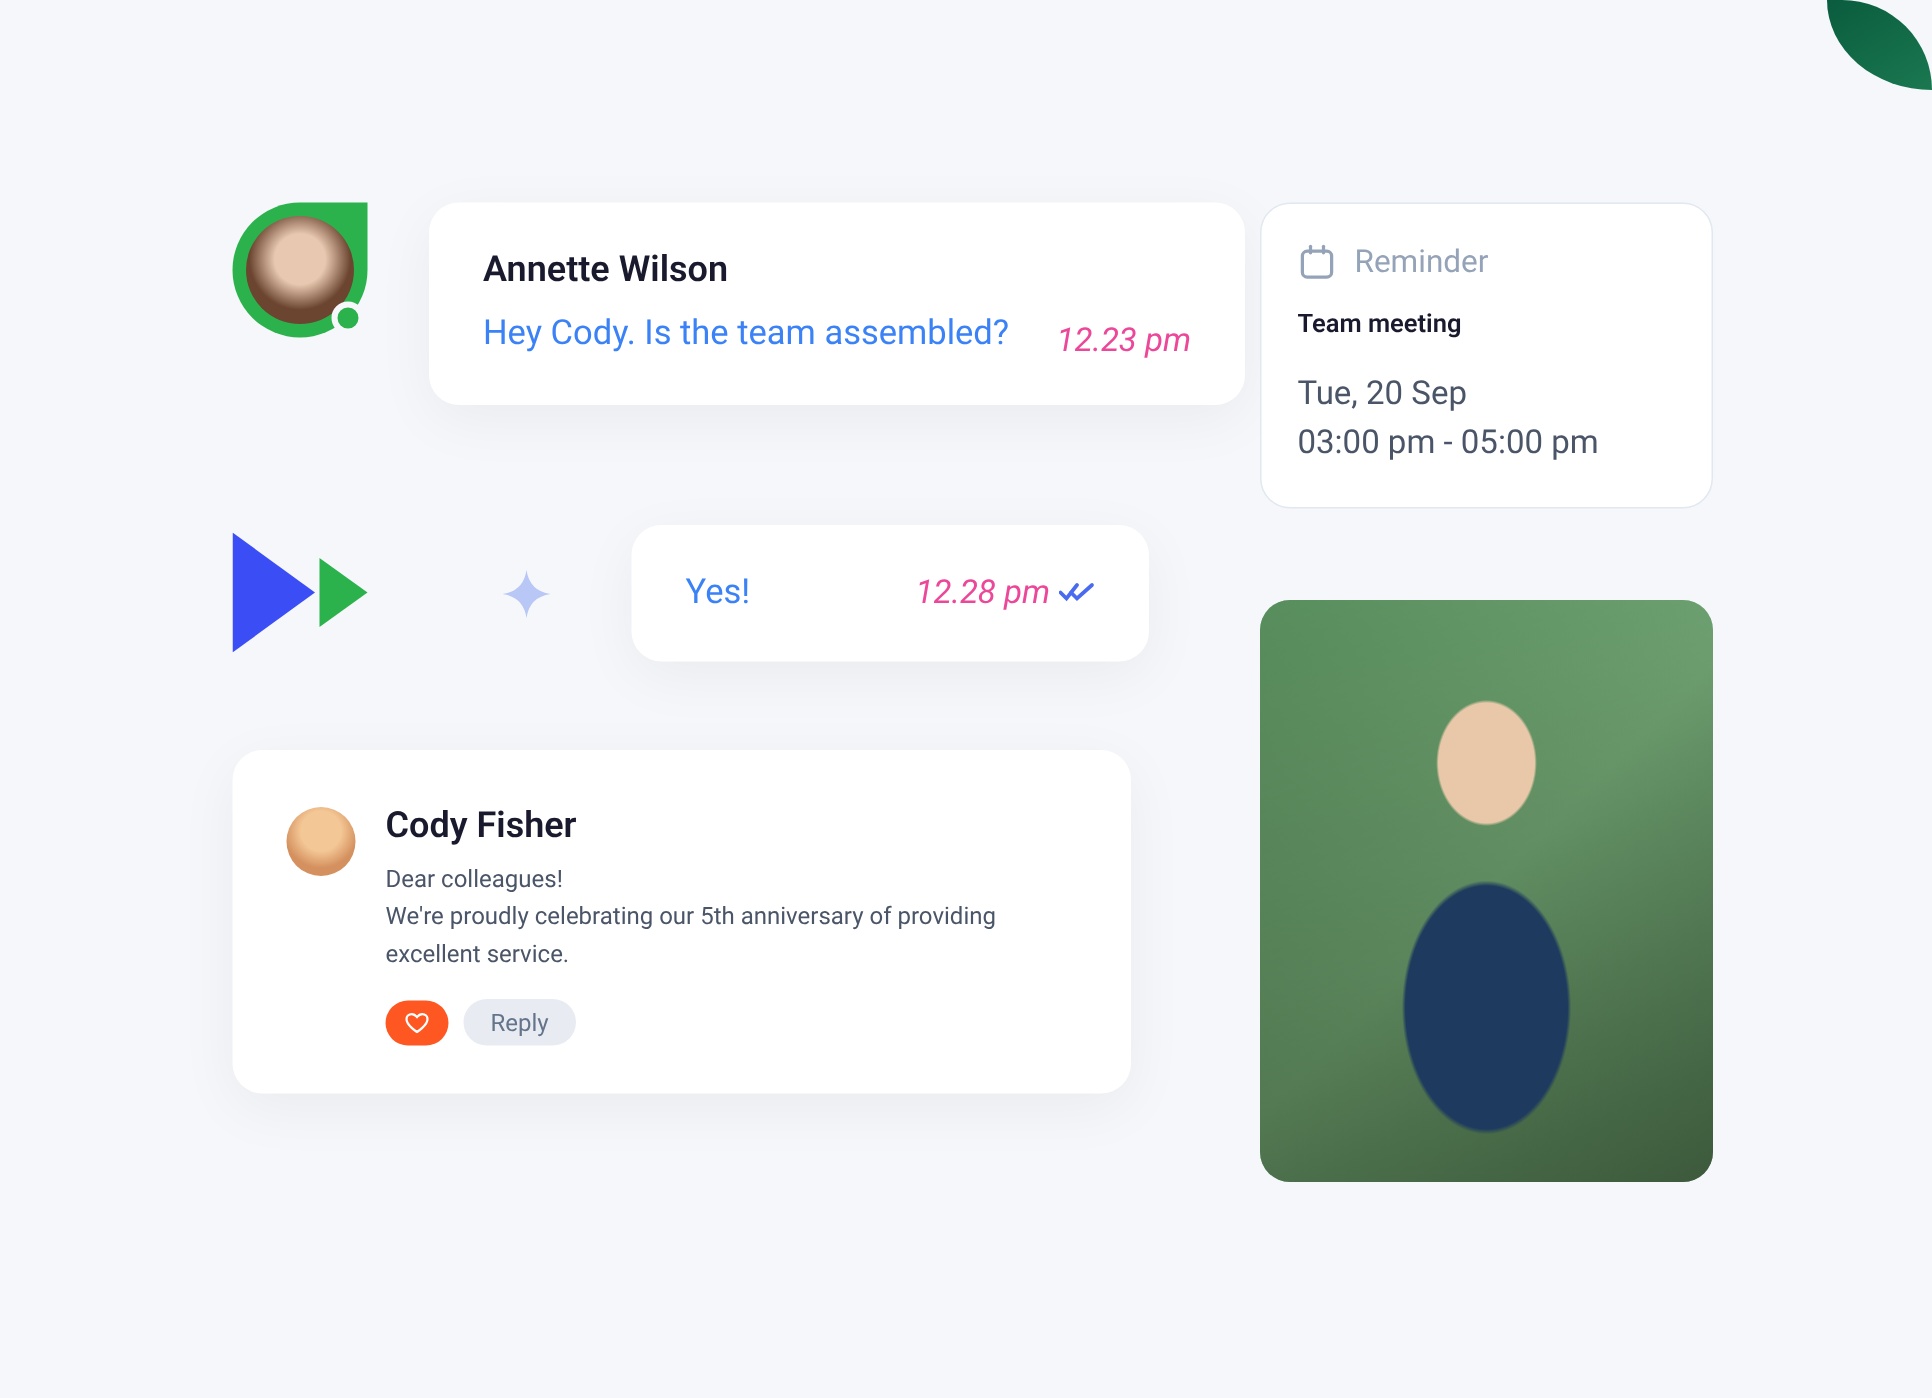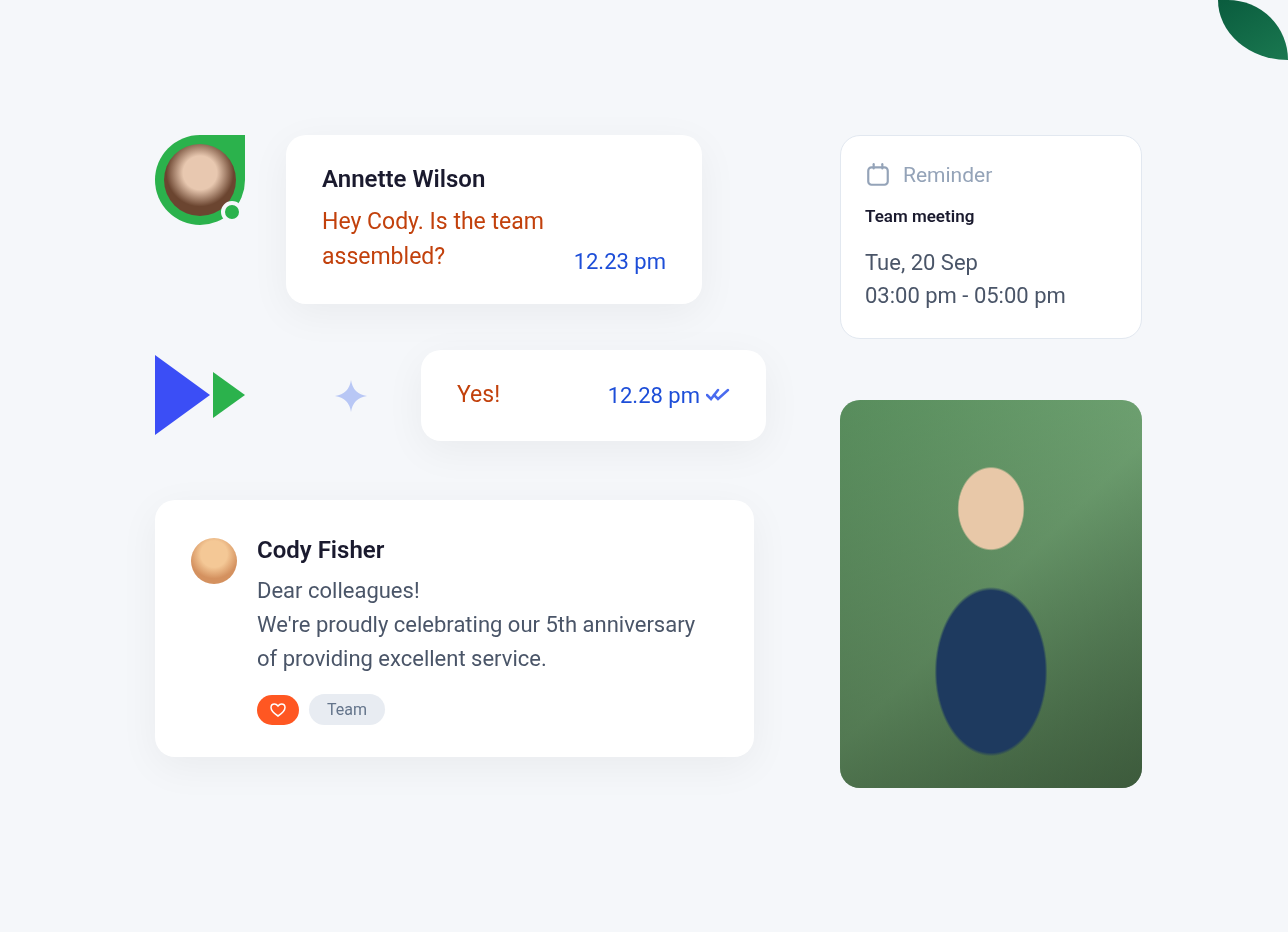--- a/index.html
+++ b/index.html
@@ -59,47 +59,48 @@
       width: 22px;
       height: 22px;
       background: #2bb24c;
       border: 4px solid #f5f7fa;
       border-radius: 50%;
     }
     .chat-bubble-1 {
       position: absolute;
       left: 286px;
       top: 135px;
-      width: 416px;
+      width: 544px;
       background: #fff;
       border-radius: 20px;
       padding: 30px 36px;
       box-shadow: 0 10px 40px rgba(0,0,0,0.05);
     }
     .chat-name {
       font-size: 24px;
       font-weight: 600;
       color: #1a1a2e;
       margin-bottom: 12px;
     }
     .chat-body {
       display: flex;
       align-items: flex-end;
       justify-content: space-between;
       gap: 20px;
     }
     .chat-text {
       font-size: 23px;
-      color: #c2410c;
+      color: #3b82f6;
       line-height: 1.5;
     }
     .chat-time {
       font-size: 22px;
-      color: #1d4ed8;
+      color: #ec4899;
       white-space: nowrap;
+      font-style: italic;
     }
     .arrows-decoration {
       position: absolute;
       left: 155px;
       top: 355px;
     }
     .arrows-decoration svg {
       display: block;
     }
     .sparkle {
@@ -152,21 +153,21 @@
     .post-content {
       flex: 1;
     }
     .post-name {
       font-size: 24px;
       font-weight: 600;
       color: #1a1a2e;
       margin-bottom: 10px;
     }
     .post-text {
-      font-size: 22px;
+      font-size: 16px;
       color: #4a5568;
       line-height: 1.55;
       margin-bottom: 18px;
     }
     .post-actions {
       display: flex;
       align-items: center;
       gap: 10px;
     }
     .heart-btn {
@@ -292,21 +293,21 @@
     <div class="post-content">
       <div class="post-name">Cody Fisher</div>
       <div class="post-text" style="white-space: pre-line;">Dear colleagues!
 We're proudly celebrating our 5th anniversary of providing excellent service.</div>
       <div class="post-actions">
         <div class="heart-btn">
           <svg width="16" height="14" viewBox="0 0 16 14">
             <path d="M8 13 C8 13 1 8.5 1 4.5 C1 2.5 2.5 1 4.5 1 C6 1 7.2 2 8 3 C8.8 2 10 1 11.5 1 C13.5 1 15 2.5 15 4.5 C15 8.5 8 13 8 13 Z" fill="none" stroke="#fff" stroke-width="1.5"></path>
           </svg>
         </div>
-        <div class="reply-btn">Team</div>
+        <div class="reply-btn">Reply</div>
       </div>
     </div>
   </div>
 </div>
 
 <div class="reminder-card">
   <div class="reminder-header">
     <svg width="26" height="26" viewBox="0 0 24 24">
       <rect x="3" y="5" width="18" height="16" rx="3" fill="none" stroke="#94a3b8" stroke-width="2"></rect>
       <line x1="8" y1="2" x2="8" y2="6" stroke="#94a3b8" stroke-width="2" stroke-linecap="round"></line>

